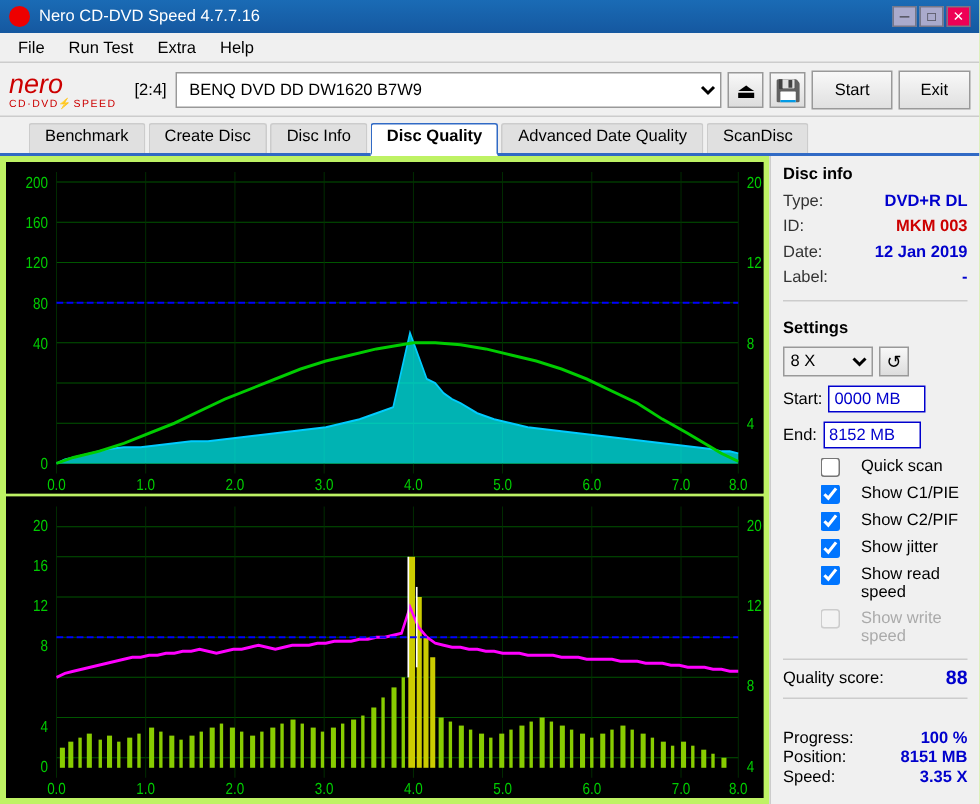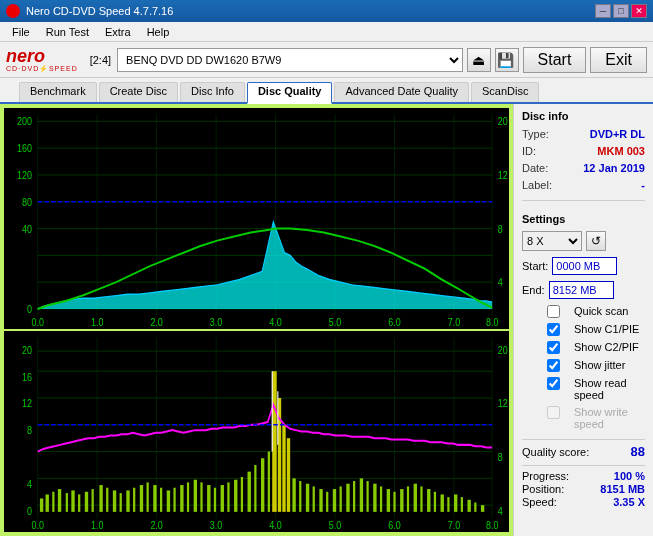--- a/index.html
+++ b/index.html
@@ -80,21 +80,21 @@
       background: white;
       font-size: 11px;
       padding: 1px 4px;
     }
     .toolbar-btn {
       height: 26px;
       padding: 2px 14px;
       background: linear-gradient(to bottom, #f8f8f8, #e0e0e0);
       border: 1px solid #999;
       cursor: pointer;
-      font-size: 16px;
+      font-size: 11px;
     }
     .toolbar-icon {
       width: 24px; height: 24px;
       background: linear-gradient(to bottom, #f8f8f8, #ddd);
       border: 1px solid #999;
       cursor: pointer;
       display: flex; align-items: center; justify-content: center;
       font-size: 14px;
     }
 
@@ -239,21 +239,21 @@
     }
 
     .quality-score-val {
       font-weight: bold;
       font-size: 13px;
       color: #0000cc;
     }
 
     .progress-section {
       border-top: 1px solid #ccc;
-      padding-top: 4px;
+      padding-top: 20px;
       margin-top: 2px;
     }
 
     
     .chart-wrapper {
       position: relative;
       background: #000;
     }
     .chart-wrapper svg {
       display: block;
@@ -276,21 +276,21 @@
 
 <div class="menu-bar">
   <span class="menu-item">File</span>
   <span class="menu-item">Run Test</span>
   <span class="menu-item">Extra</span>
   <span class="menu-item">Help</span>
 </div>
 
 <div class="toolbar">
   <div style="display:flex;flex-direction:column;align-items:flex-start;margin-right:8px;">
-    <span style="font-size:18px;font-weight:bold;color:#cc0000;font-style:italic;line-height:1;">nero</span>
+    <span style="font-size:18px;font-weight:normal;color:#cc0000;font-style:italic;line-height:1;">nero</span>
     <span style="font-size:7px;color:#cc0000;letter-spacing:1px;">CD·DVD<span style="color:#0055aa;">⚡</span>SPEED</span>
   </div>
   <span style="font-size:11px;margin-right:2px;">[2:4]</span>
   <select class="drive-select">
     <option>BENQ DVD DD DW1620 B7W9</option>
   </select>
   <div class="toolbar-icon" title="Eject">⏏</div>
   <div class="toolbar-icon" title="Save">💾</div>
   <button class="toolbar-btn">Start</button>
   <button class="toolbar-btn">Exit</button>

